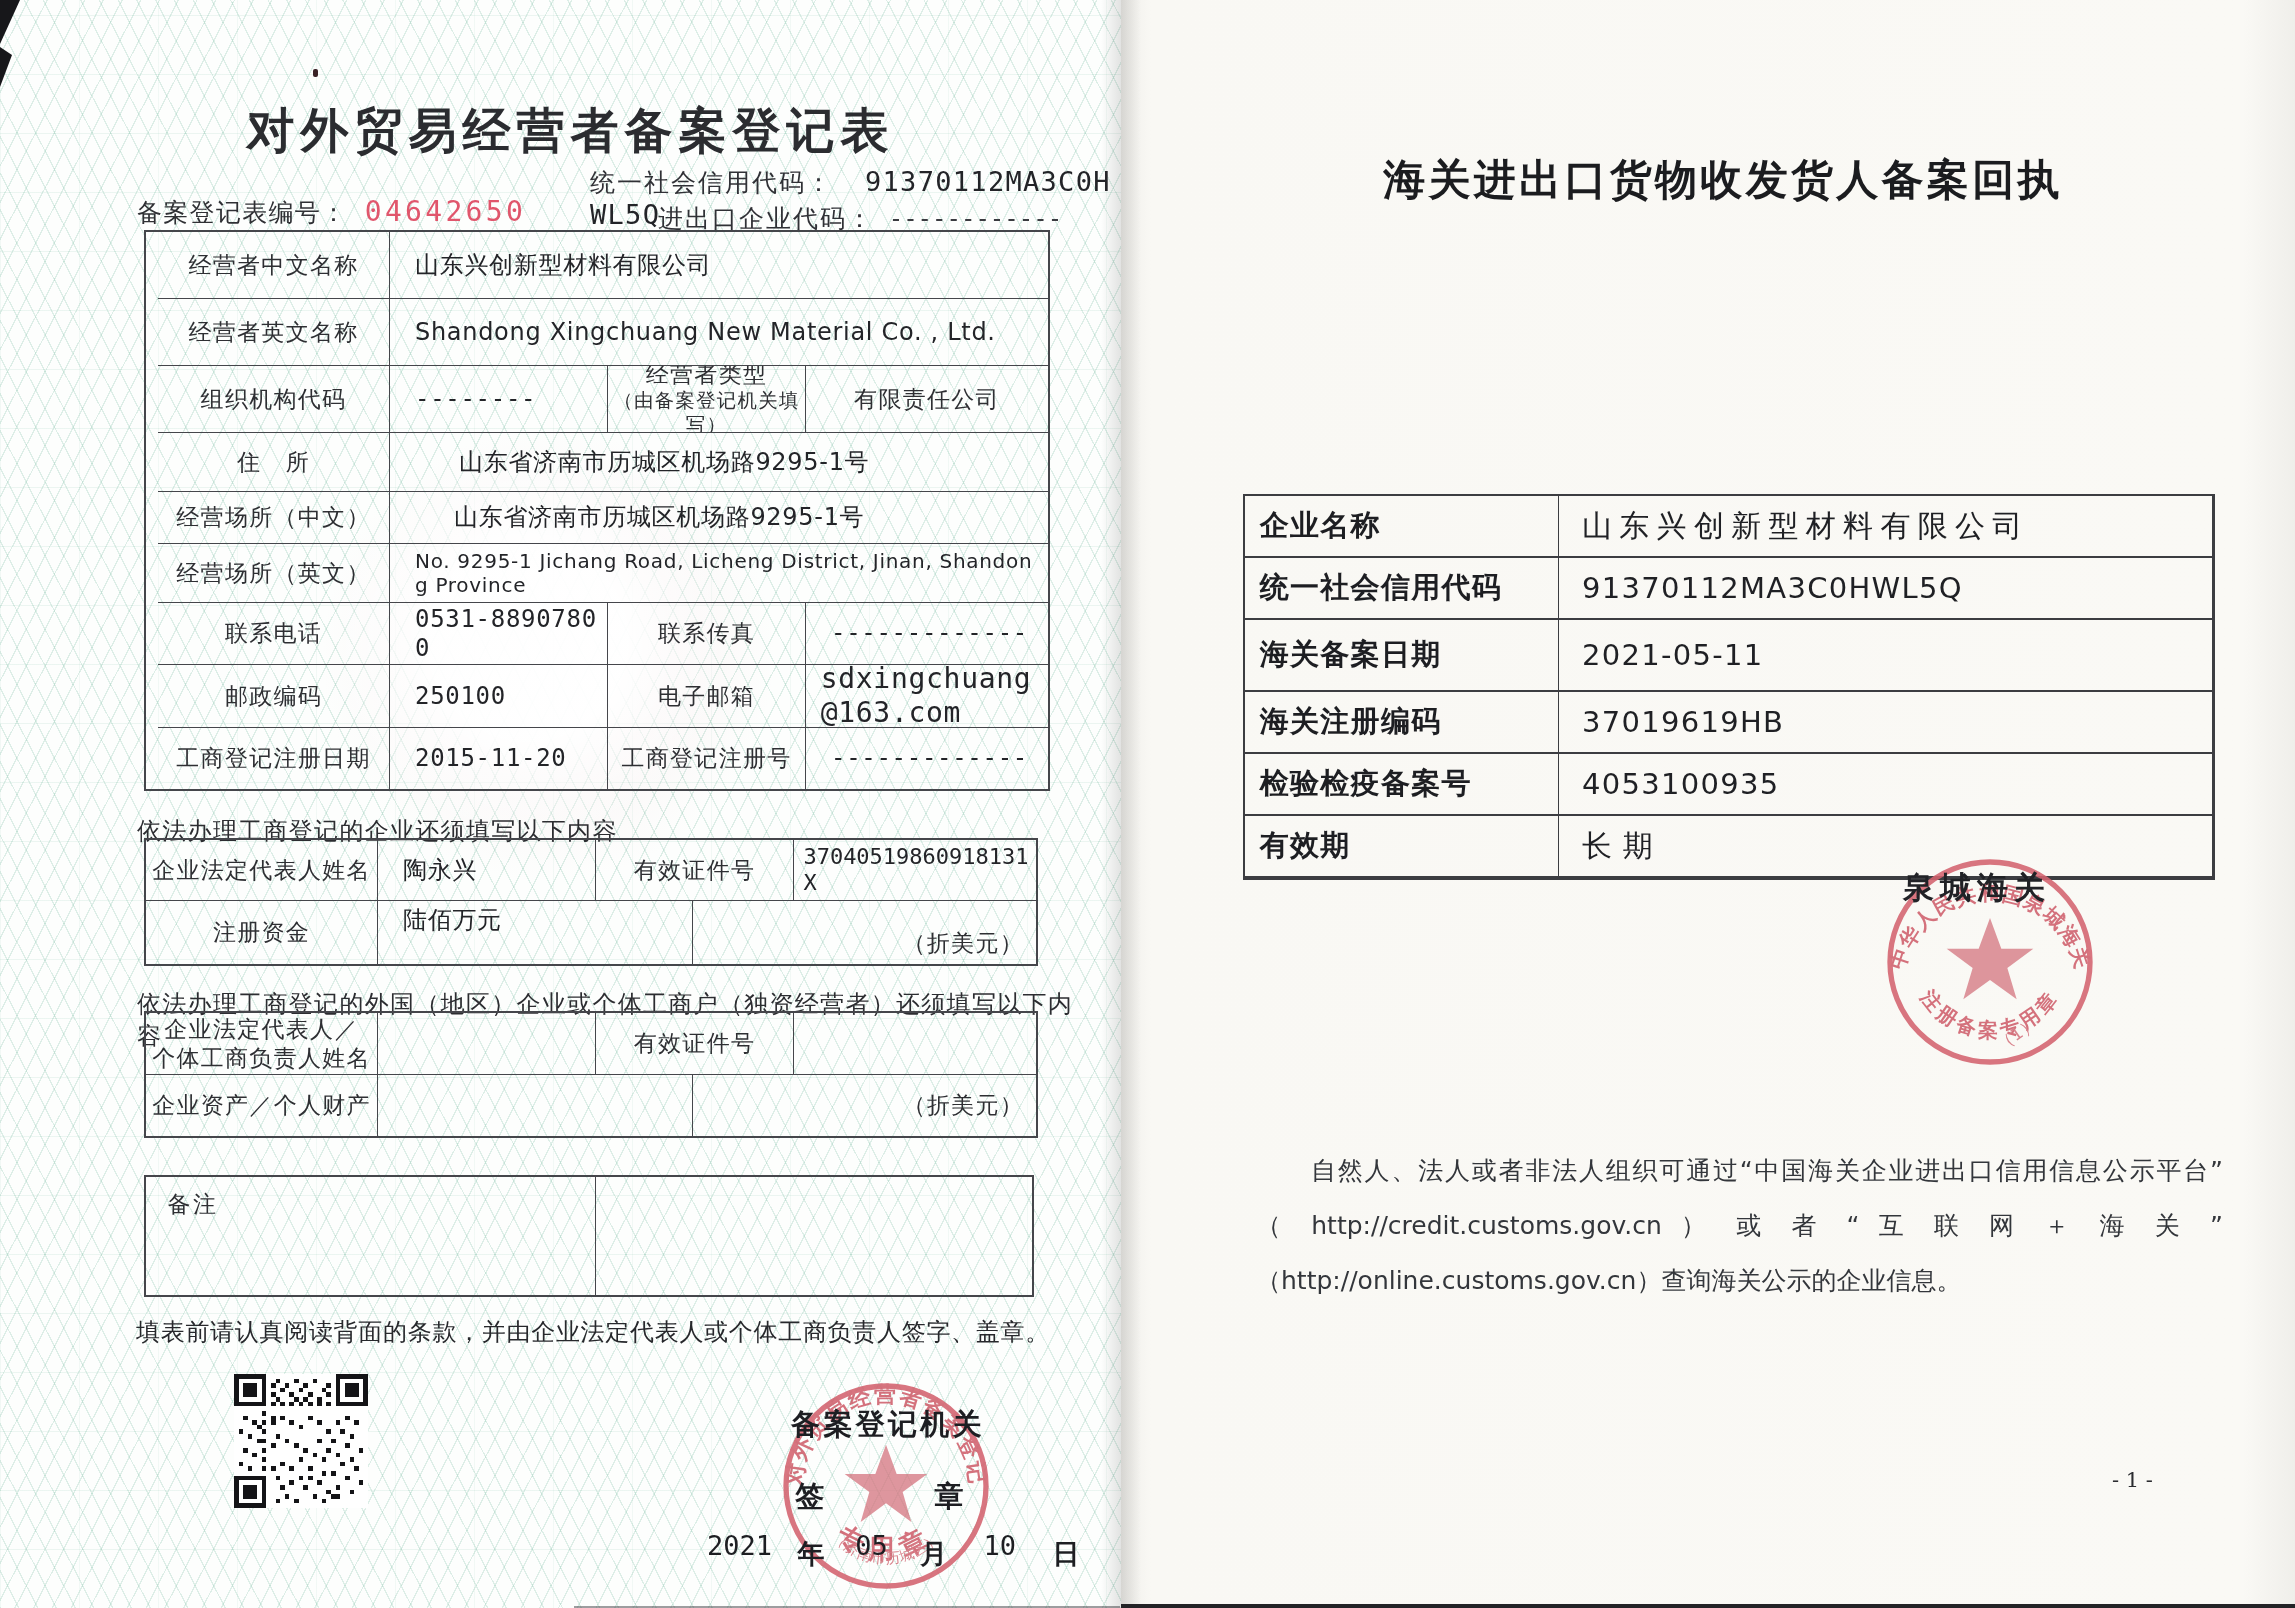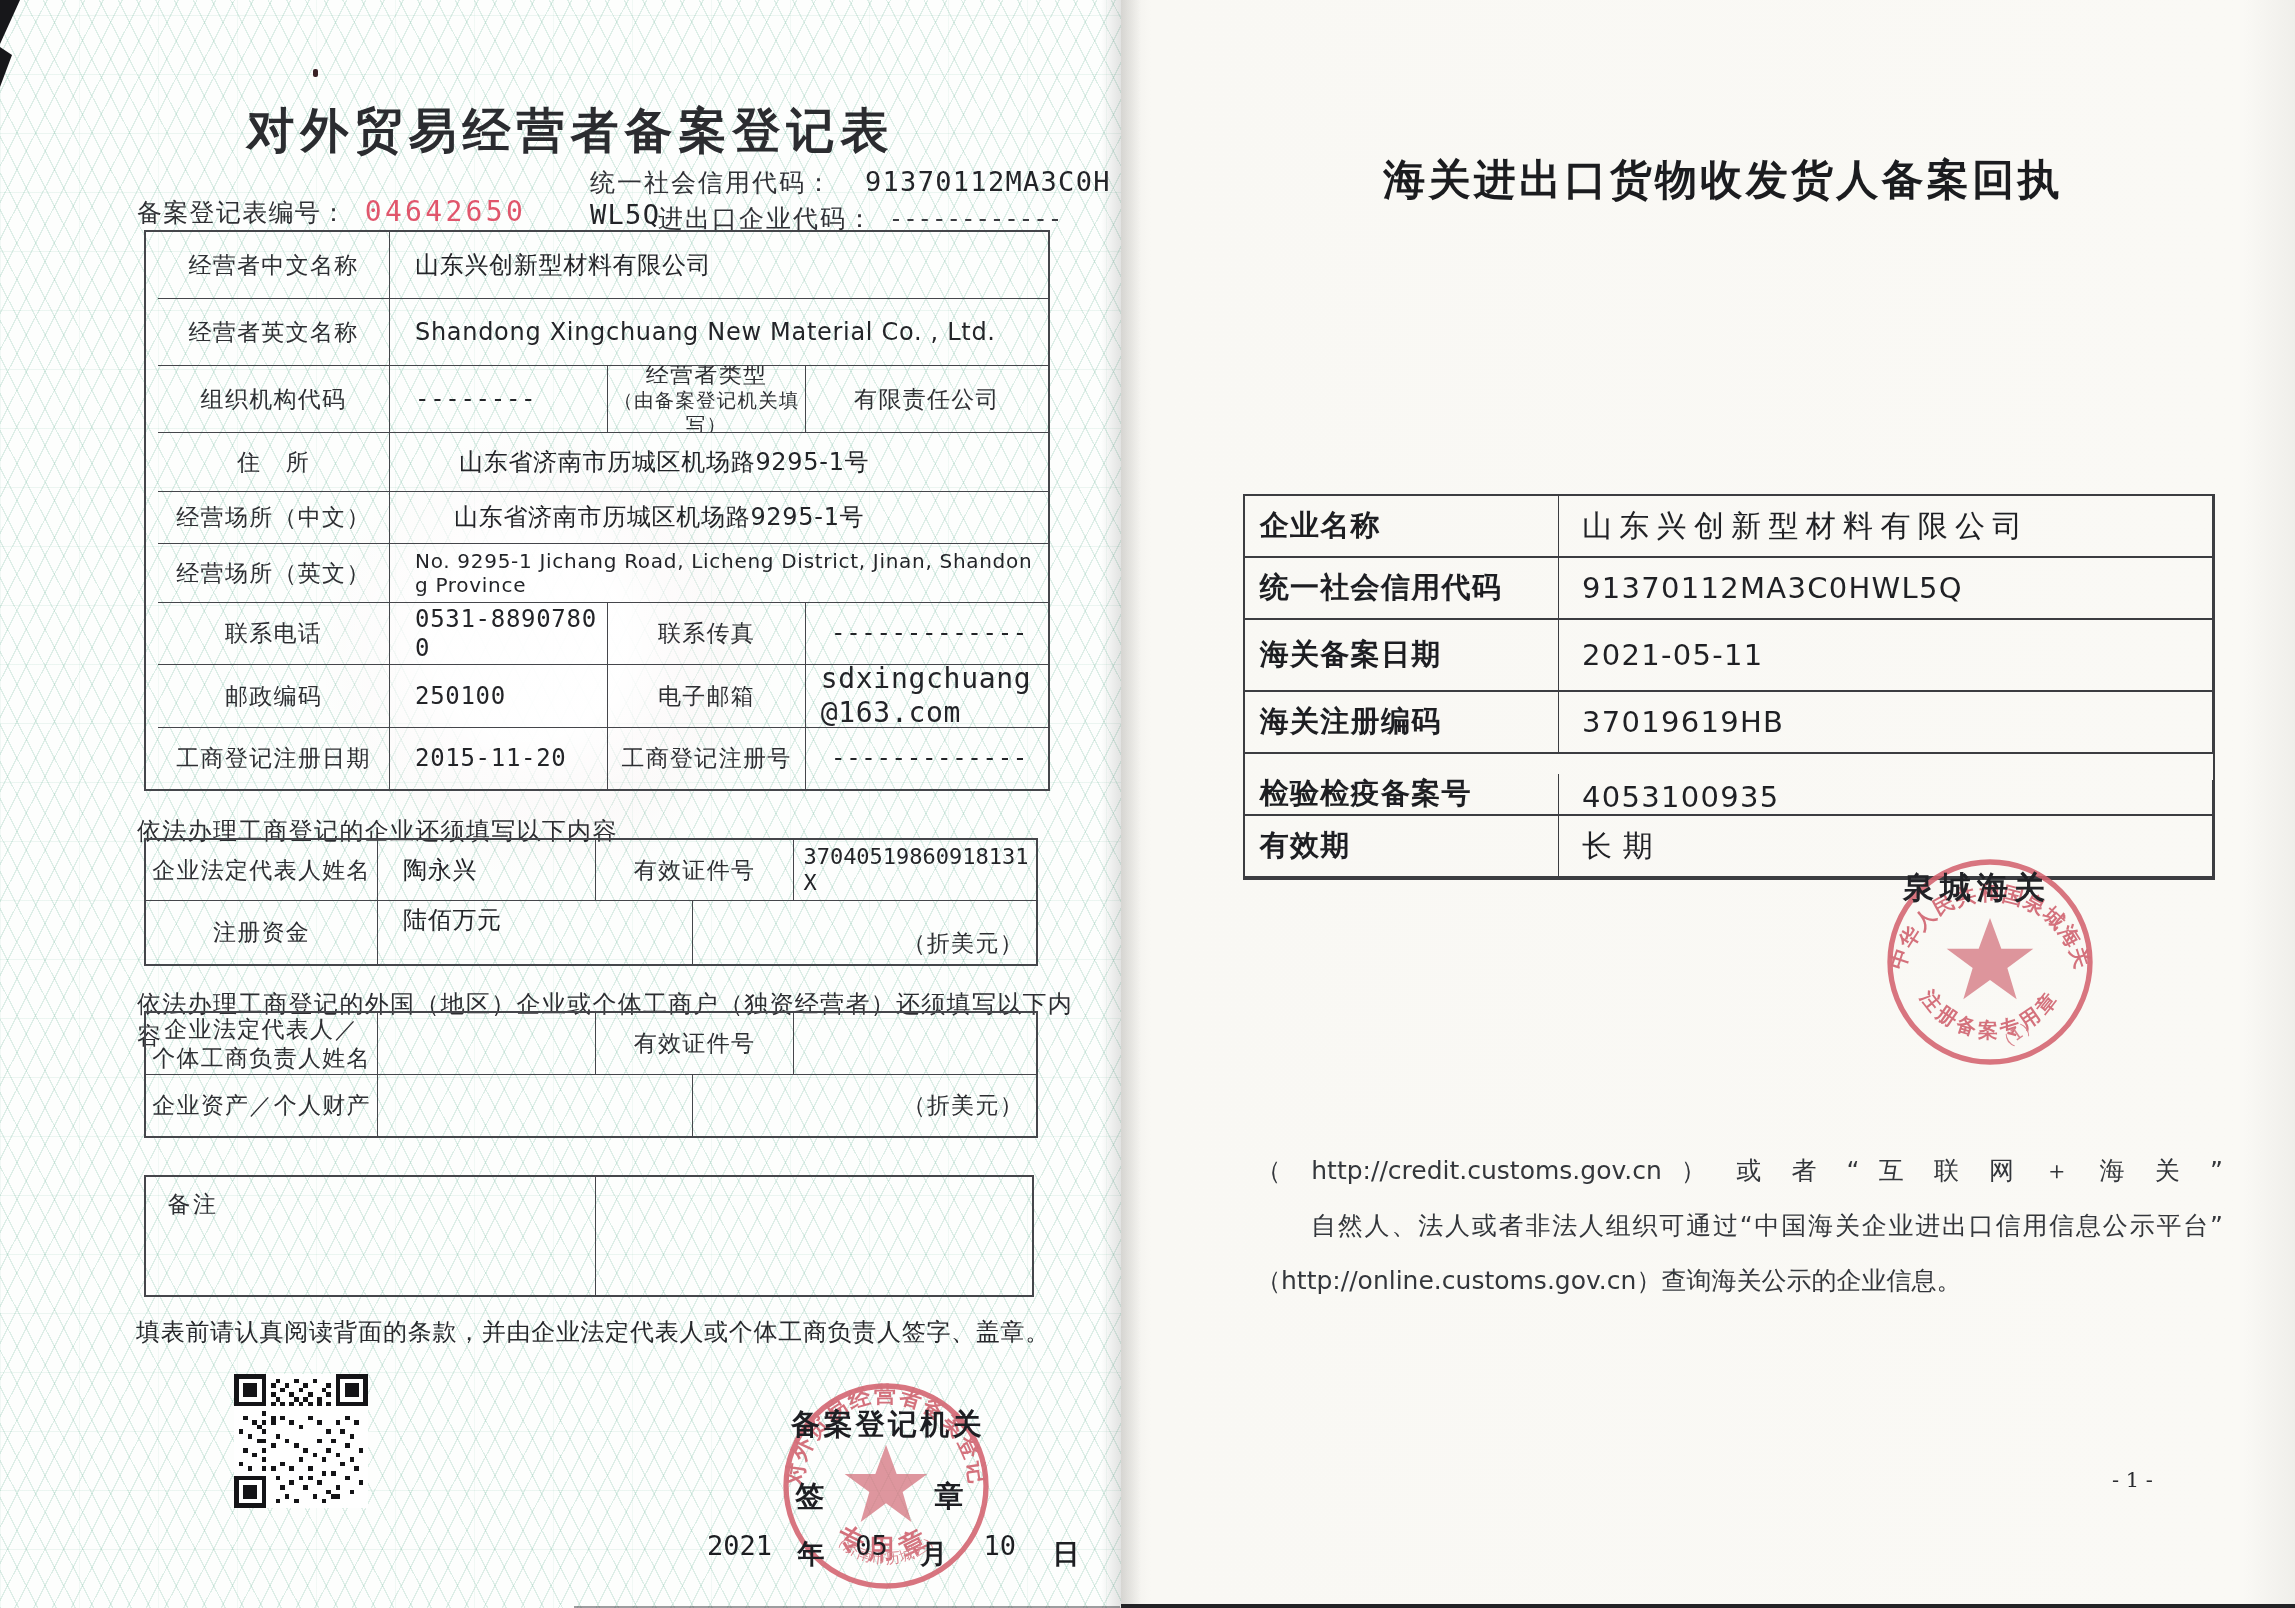--- a/index.html
+++ b/index.html
@@ -412,21 +412,21 @@
           </div>
       </div>
       <div class="trow" style="height:62px;">
         <div class="cell rcell-lab" style="width:314px;">
             <div class="rlab">海关注册编码</div>
           </div>
         <div class="cell rcell-val" style="flex:1;">
             <div class="rval">37019619HB</div>
           </div>
       </div>
-      <div class="trow" style="height:62px;align-items:flex-end;">
+      <div class="trow" style="height:62px;">
         <div class="cell rcell-lab" style="width:314px;">
             <div class="rlab">检验检疫备案号</div>
           </div>
         <div class="cell rcell-val" style="flex:1;">
             <div class="rval">4053100935</div>
           </div>
       </div>
       <div class="trow" style="height:62px;">
         <div class="cell rcell-lab" style="width:314px;">
             <div class="rlab">有效期</div>
@@ -449,22 +449,22 @@
       </text>
       <text fill="#cf5f6c" font-size="30" font-weight="bold" letter-spacing="6">
         <textPath href="#arcBotR" startOffset="50%" text-anchor="middle">注册备案专用章</textPath>
       </text>
       <text x="225" y="295" fill="#d4737e" font-size="26" transform="rotate(-35 225 295)" text-anchor="middle">（1）</text>
     </svg>
 
     <div class="abs" style="left:709px;top:867px;width:294px;text-align:center;font-size:31px;font-weight:bold;letter-spacing:6px;color:#212226;">泉城海关</div>
 
     <div class="abs" id="rp-par" style="left:135px;top:1143px;">
+      <div class="pline first">自然人、法人或者非法人组织可通过“中国海关企业进出口信用信息公示平台”</div>
       <div class="pline">（ http://credit.customs.gov.cn ） 或 者 “ 互 联 网 ＋ 海 关 ”</div>
-      <div class="pline first">自然人、法人或者非法人组织可通过“中国海关企业进出口信用信息公示平台”</div>
       <div class="pline last">（http://online.customs.gov.cn）查询海关公示的企业信息。</div>
     </div>
 
     <div class="abs" id="rp-pageno" style="left:968px;top:1468px;">- 1 -</div>
   </div>
 
   <div id="gutter"></div>
 
   <div class="abs artifact" id="art-tl1"></div>
   <div class="abs artifact" id="art-tl2"></div>

